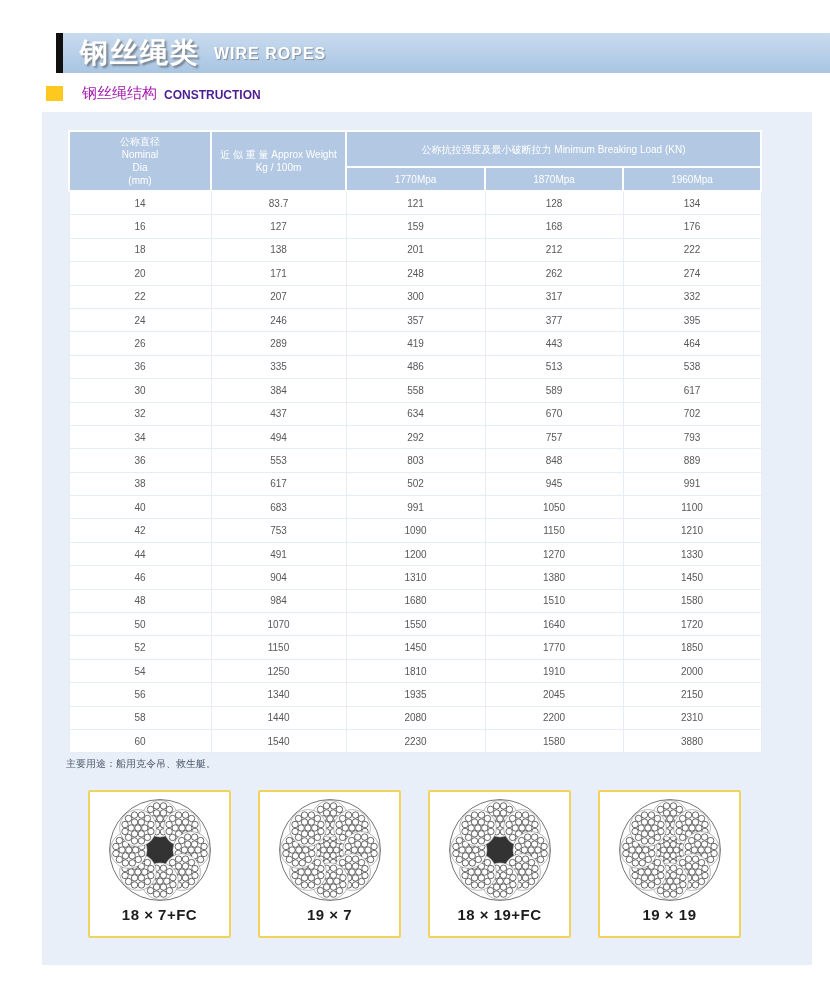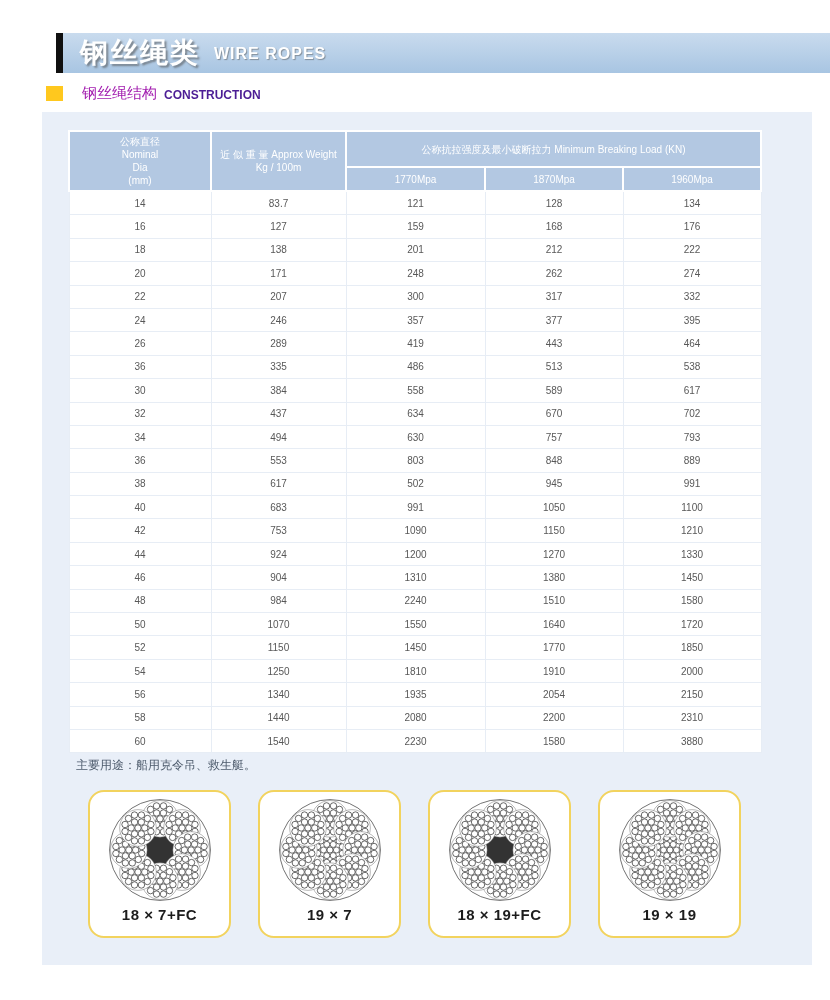--- a/index.html
+++ b/index.html
@@ -41,25 +41,25 @@
     background:#b3c8e2;color:#ffffff;font-weight:normal;font-size:10px;
     border:2px solid #ffffff;text-align:center;line-height:1.3;padding:2px 0;
   }
   table.spec .h-top{height:30px;}
   table.spec .h-grade{height:18px;}
   table.spec td{
     background:#ffffff;border:1px solid #e7edf5;height:22.4px;
     text-align:center;font-size:10px;color:#585858;padding:0;
   }
   
-  .note{position:absolute;left:34px;top:645px;font-size:12px;color:#4c5a6b;font-family:Liberation Serif, serif;}
+  .note{position:absolute;left:24px;top:645px;font-size:10px;color:#4c5a6b;font-family:Liberation Serif, serif;}
   
   .cards{position:absolute;left:46px;top:678px;display:flex;gap:27px;}
   .card{
-    width:139px;height:144px;background:#ffffff;border:2px solid #f2d35e;border-radius:16px;
+    width:139px;height:144px;background:#ffffff;border:2px solid #f2d35e;border-radius:2px;
     display:flex;flex-direction:column;align-items:center;
   }
   .card svg{width:110px;height:110px;margin-top:3px;}
   .card-label{font-size:15px;font-weight:bold;color:#1c1c1c;letter-spacing:.5px;margin-top:1px;}
 </style>
 </head>
 <body>
 
 <div class="banner">
   <span class="title-zh">钢丝绳类</span>
@@ -169,21 +169,21 @@
         <tr>
           <td>32</td>
           <td>437</td>
           <td>634</td>
           <td>670</td>
           <td>702</td>
         </tr>
         <tr>
           <td>34</td>
           <td>494</td>
-          <td>630</td>
+          <td>292</td>
           <td>757</td>
           <td>793</td>
         </tr>
         <tr>
           <td>36</td>
           <td>553</td>
           <td>803</td>
           <td>848</td>
           <td>889</td>
         </tr>
@@ -203,36 +203,36 @@
         </tr>
         <tr>
           <td>42</td>
           <td>753</td>
           <td>1090</td>
           <td>1150</td>
           <td>1210</td>
         </tr>
         <tr>
           <td>44</td>
-          <td>924</td>
+          <td>491</td>
           <td>1200</td>
           <td>1270</td>
           <td>1330</td>
         </tr>
         <tr>
           <td>46</td>
           <td>904</td>
           <td>1310</td>
           <td>1380</td>
           <td>1450</td>
         </tr>
         <tr>
           <td>48</td>
           <td>984</td>
-          <td>2240</td>
+          <td>1680</td>
           <td>1510</td>
           <td>1580</td>
         </tr>
         <tr>
           <td>50</td>
           <td>1070</td>
           <td>1550</td>
           <td>1640</td>
           <td>1720</td>
         </tr>
@@ -247,21 +247,21 @@
           <td>54</td>
           <td>1250</td>
           <td>1810</td>
           <td>1910</td>
           <td>2000</td>
         </tr>
         <tr>
           <td>56</td>
           <td>1340</td>
           <td>1935</td>
-          <td>2054</td>
+          <td>2045</td>
           <td>2150</td>
         </tr>
         <tr>
           <td>58</td>
           <td>1440</td>
           <td>2080</td>
           <td>2200</td>
           <td>2310</td>
         </tr>
         <tr>

